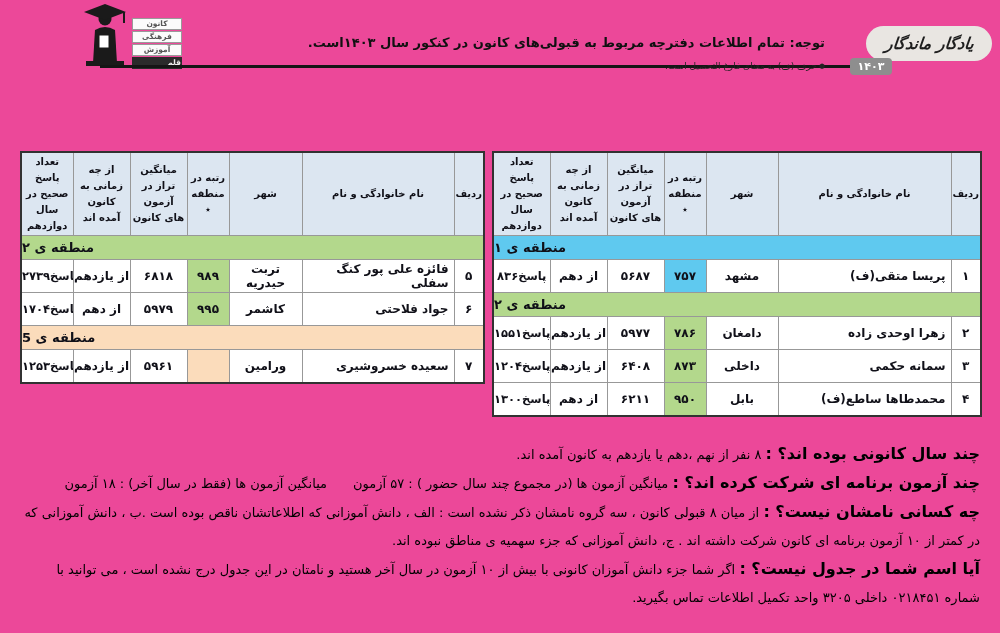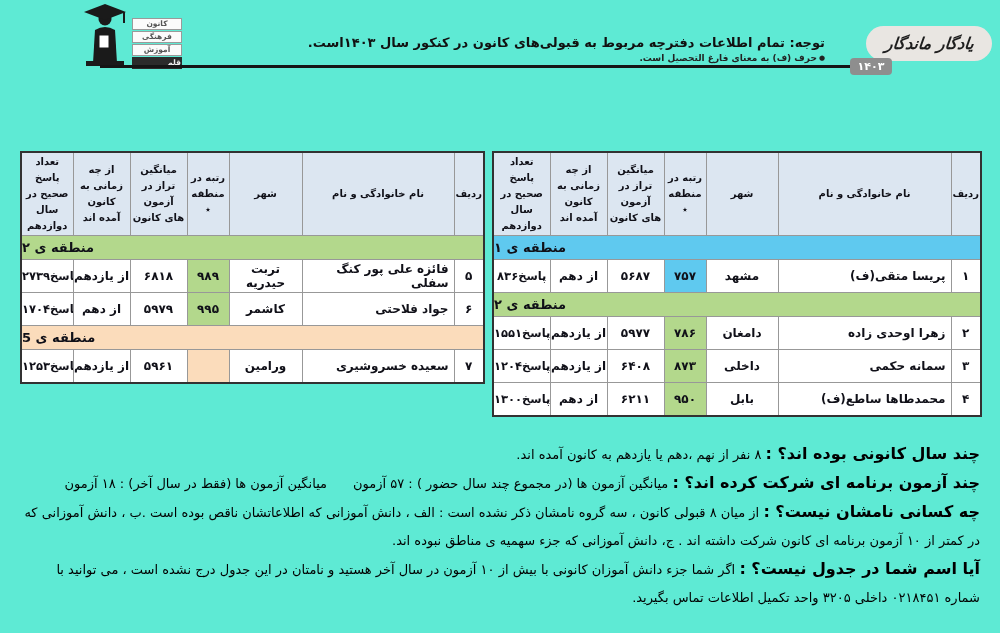--- a/index.html
+++ b/index.html
@@ -1,32 +1,32 @@
 <!DOCTYPE html>
 <html lang="fa"><head>
 <meta charset="utf-8">
 <style>
   * { box-sizing: border-box; margin: 0; padding: 0; }
   html,body { background:#fff; }
   body { font-family: "DejaVu Sans", sans-serif; }
-  .page { position:relative; width:1000px; height:633px; background:#5eead4; overflow:hidden; margin:0 auto; }
+  .page { position:relative; width:1000px; height:633px; background:#ec4899; overflow:hidden; margin:0 auto; }
 
   
   .logo { position:absolute; left:60px; top:3px; width:128px; height:68px; }
   .logo svg { position:absolute; left:18px; top:0; }
   .logo-card { position:absolute; left:72px; top:15px; width:50px; height:53px; }
   .logo-card .lrow { height:12px; border:1px solid #9a9a9a; background:#fbfbfb; color:#555;
       font-size:7.5px; font-weight:bold; text-align:center; line-height:10px; direction:rtl; margin-bottom:1px; overflow:hidden; }
   .logo-card .lrow.dark { background:#2b2b2b; color:#eee; border-color:#2b2b2b;padding-left:38px; }
 
   .rule { position:absolute; left:100px; top:65px; width:768px; height:3px; background:#151515; }
 
   .notice { position:absolute; right:175px; top:35px; width:560px; direction:rtl; text-align:right; color:#111; }
   .notice-main { font-size:13px; font-weight:bold; letter-spacing:0; }
-  .notice-sub { font-size:9px; margin-top:3px; font-weight:bold; color:#222; }
+  .notice-sub { font-size:9px; margin-top:11px; font-weight:normal; color:#222; }
   .bullet { font-size:7px; vertical-align:1px; margin-left:2px; }
 
   .brand { position:absolute; left:866px; top:26px; width:126px; height:35px; background:#e9e6e2;
       border-radius:18px; display:flex; align-items:center; justify-content:center; }
   .brand-title { font-size:16px; font-weight:bold; font-style:italic; color:#1e1e1e; direction:rtl; transform:skewX(-6deg); }
   .year-badge { position:absolute; left:850px; top:58px; width:42px; height:17px; background:#8e8e8e; color:#fff;
       border-radius:4px; font-size:11px; font-weight:bold; display:flex; align-items:center; justify-content:center; direction:rtl; }
 
   
   .title-bar { position:absolute; left:18px; top:96px; width:962px; height:37px; background:#1779c2;

